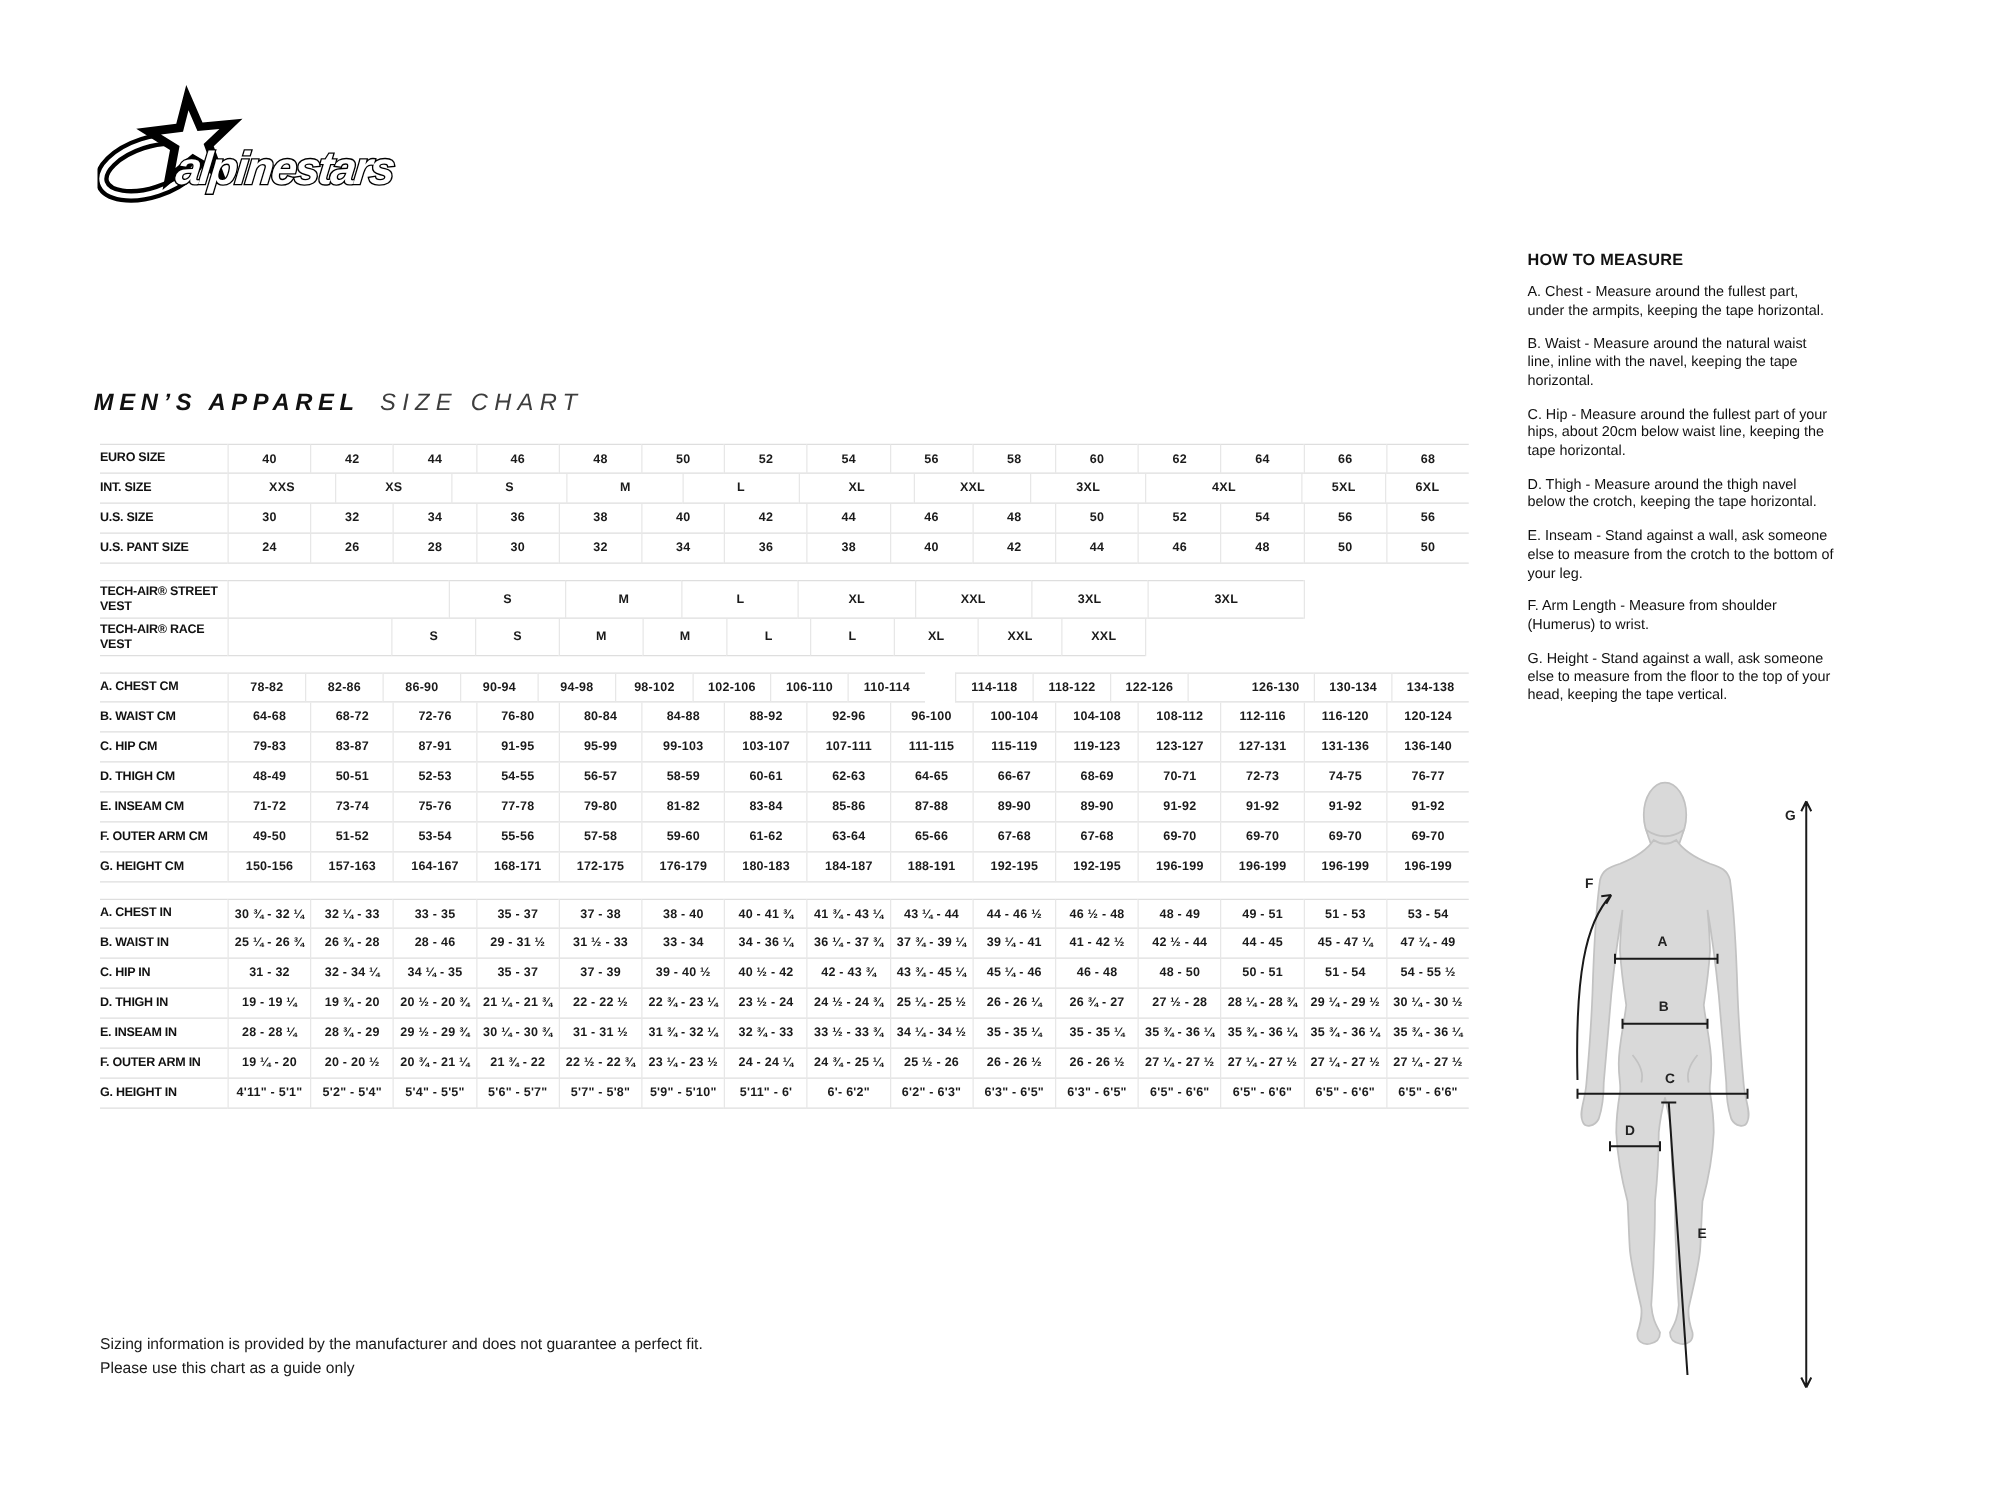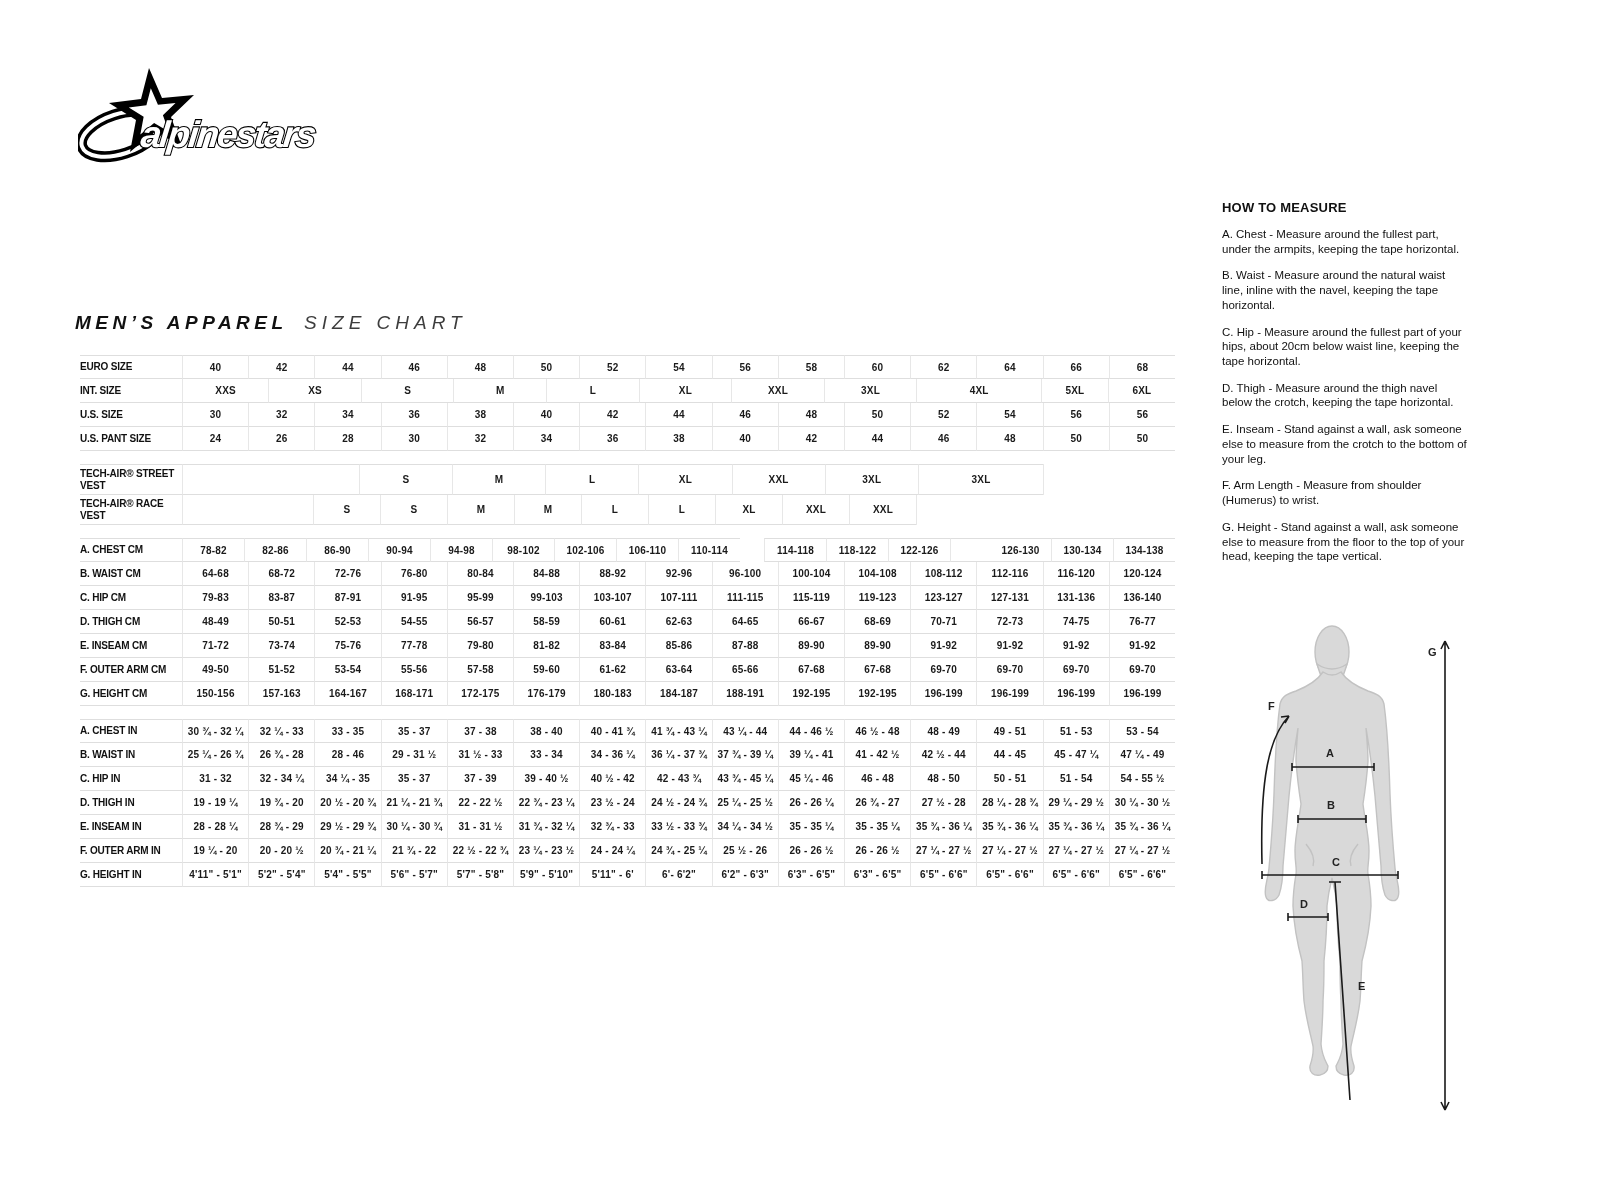--- a/index.html
+++ b/index.html
@@ -507,14 +507,18 @@
         <text x="95" y="193">B</text>
         <text x="100" y="250">C</text>
         <text x="68" y="292">D</text>
         <text x="126" y="374">E</text>
         <text x="36" y="94">F</text>
         <text x="196" y="40">G</text>
       </g>
     </svg>
   </div>
 
+  <div class="footer">
+    <div>Sizing information is provided by the manufacturer and does not guarantee a perfect fit.</div>
+    <div>Please use this chart as a guide only</div>
+  </div>
 
 </div>
 
 </body></html>

